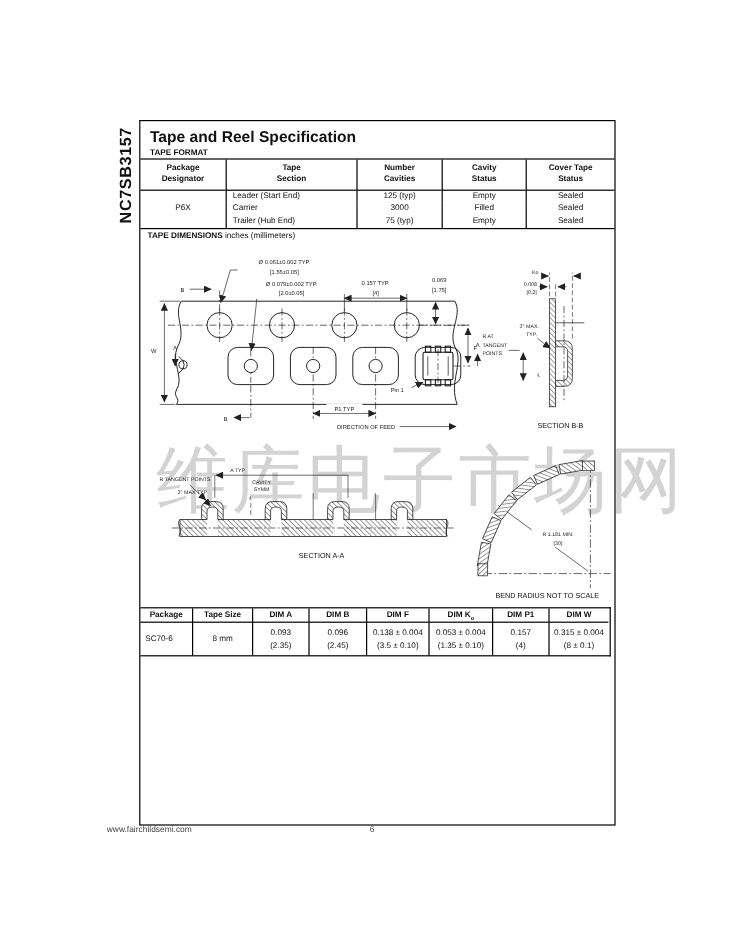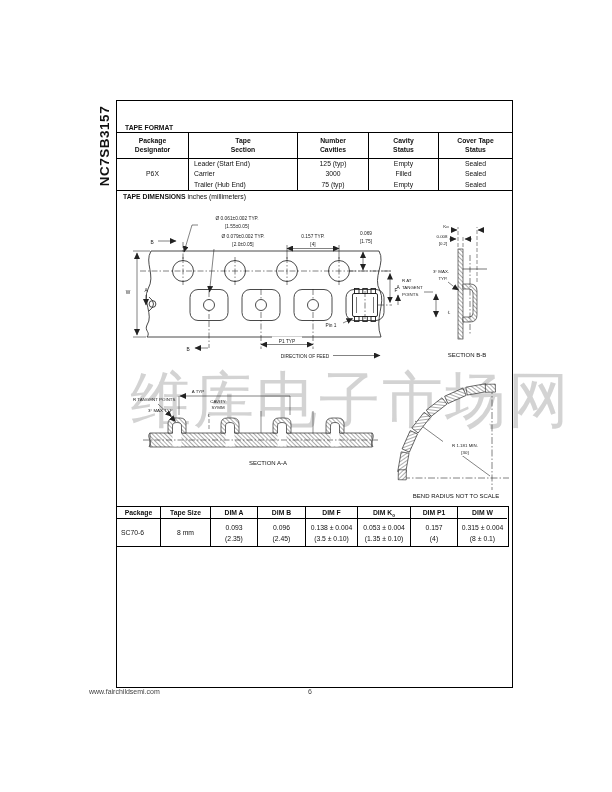--- a/index.html
+++ b/index.html
@@ -46,20 +46,21 @@
 </style>
 </head>
 <body>
 
 <div class="abs" id="watermark">维库电子市场网</div>
 
 <div class="abs" id="part-vert">NC7SB3157</div>
 
 <div class="abs" id="main-box">
 
+  <div class="abs" id="doc-title">Tape and Reel Specification</div>
   <div class="abs" id="tape-format-label">TAPE FORMAT</div>
 
   <div class="abs" id="t1">
     <div class="h">
       <span>Package</span>
         <span>Designator</span>
       </div>
     <div class="h bl">
       <span>Tape</span>
         <span>Section</span>

